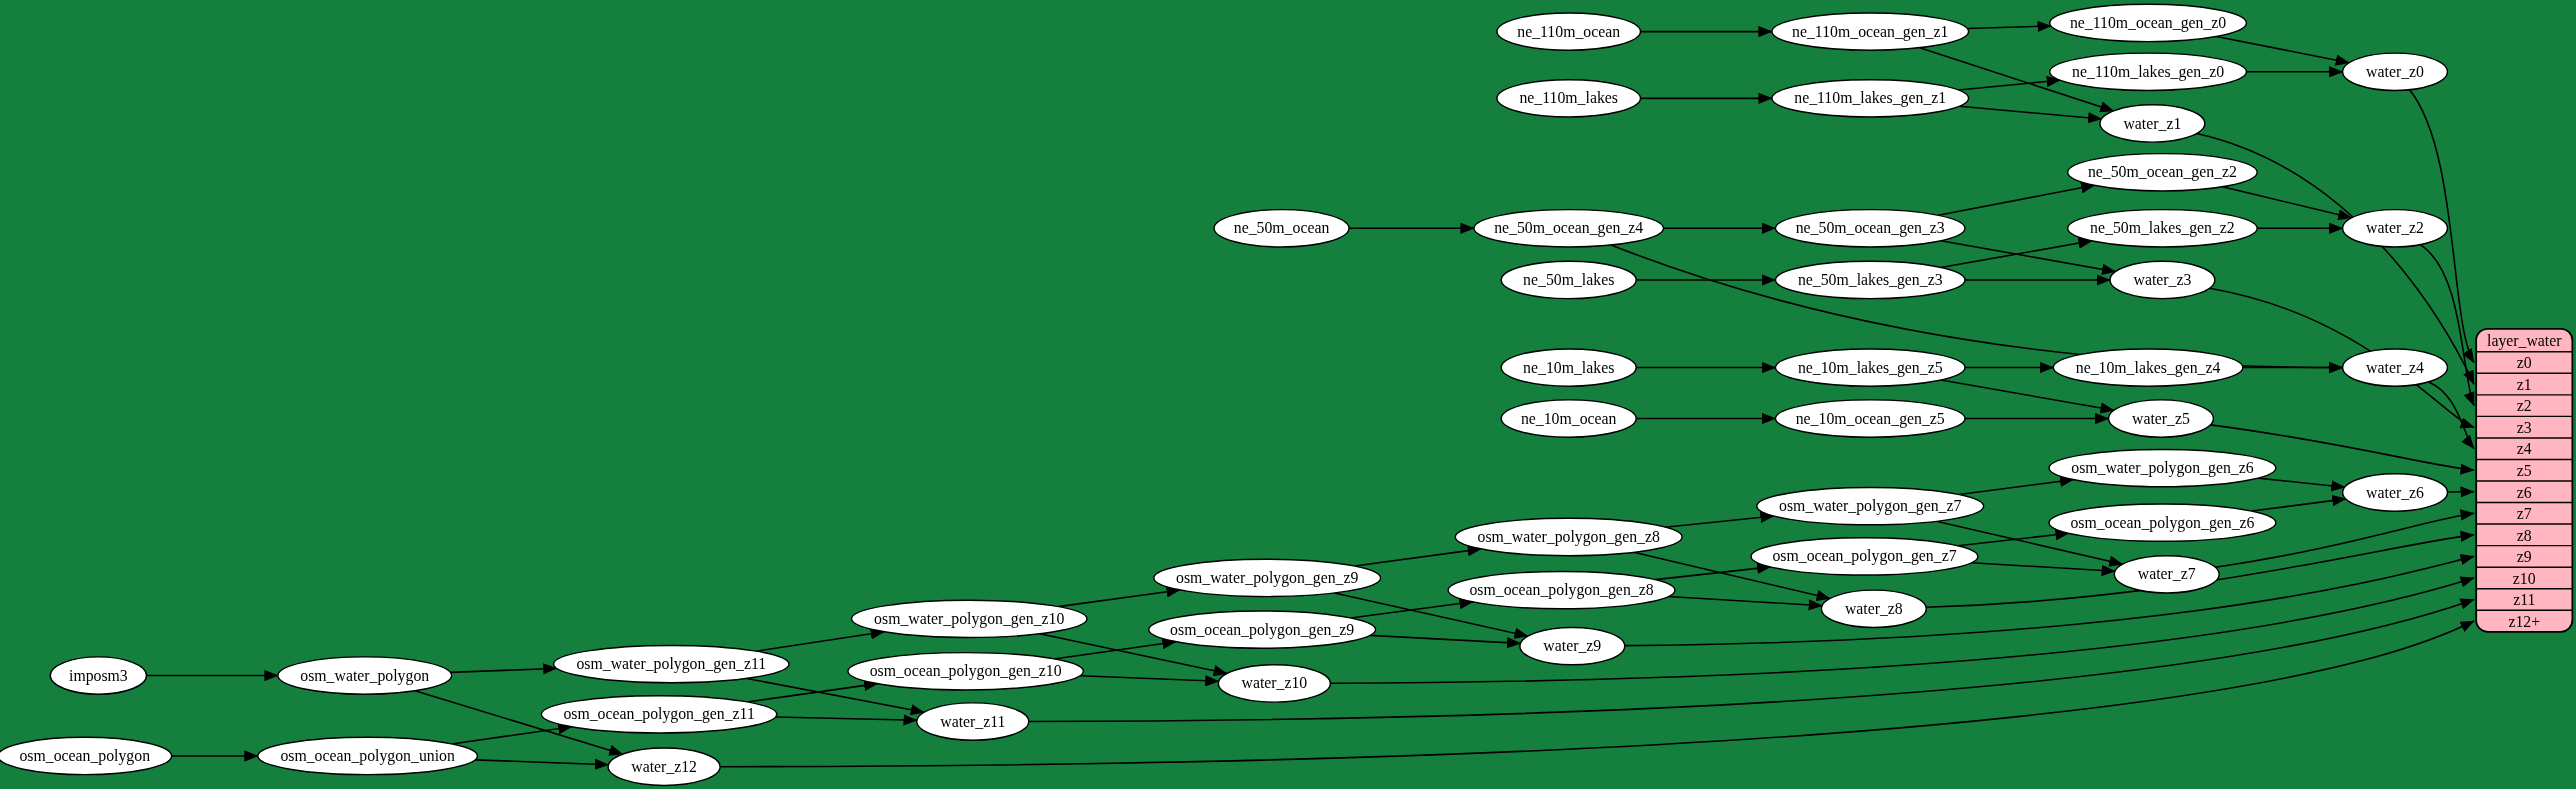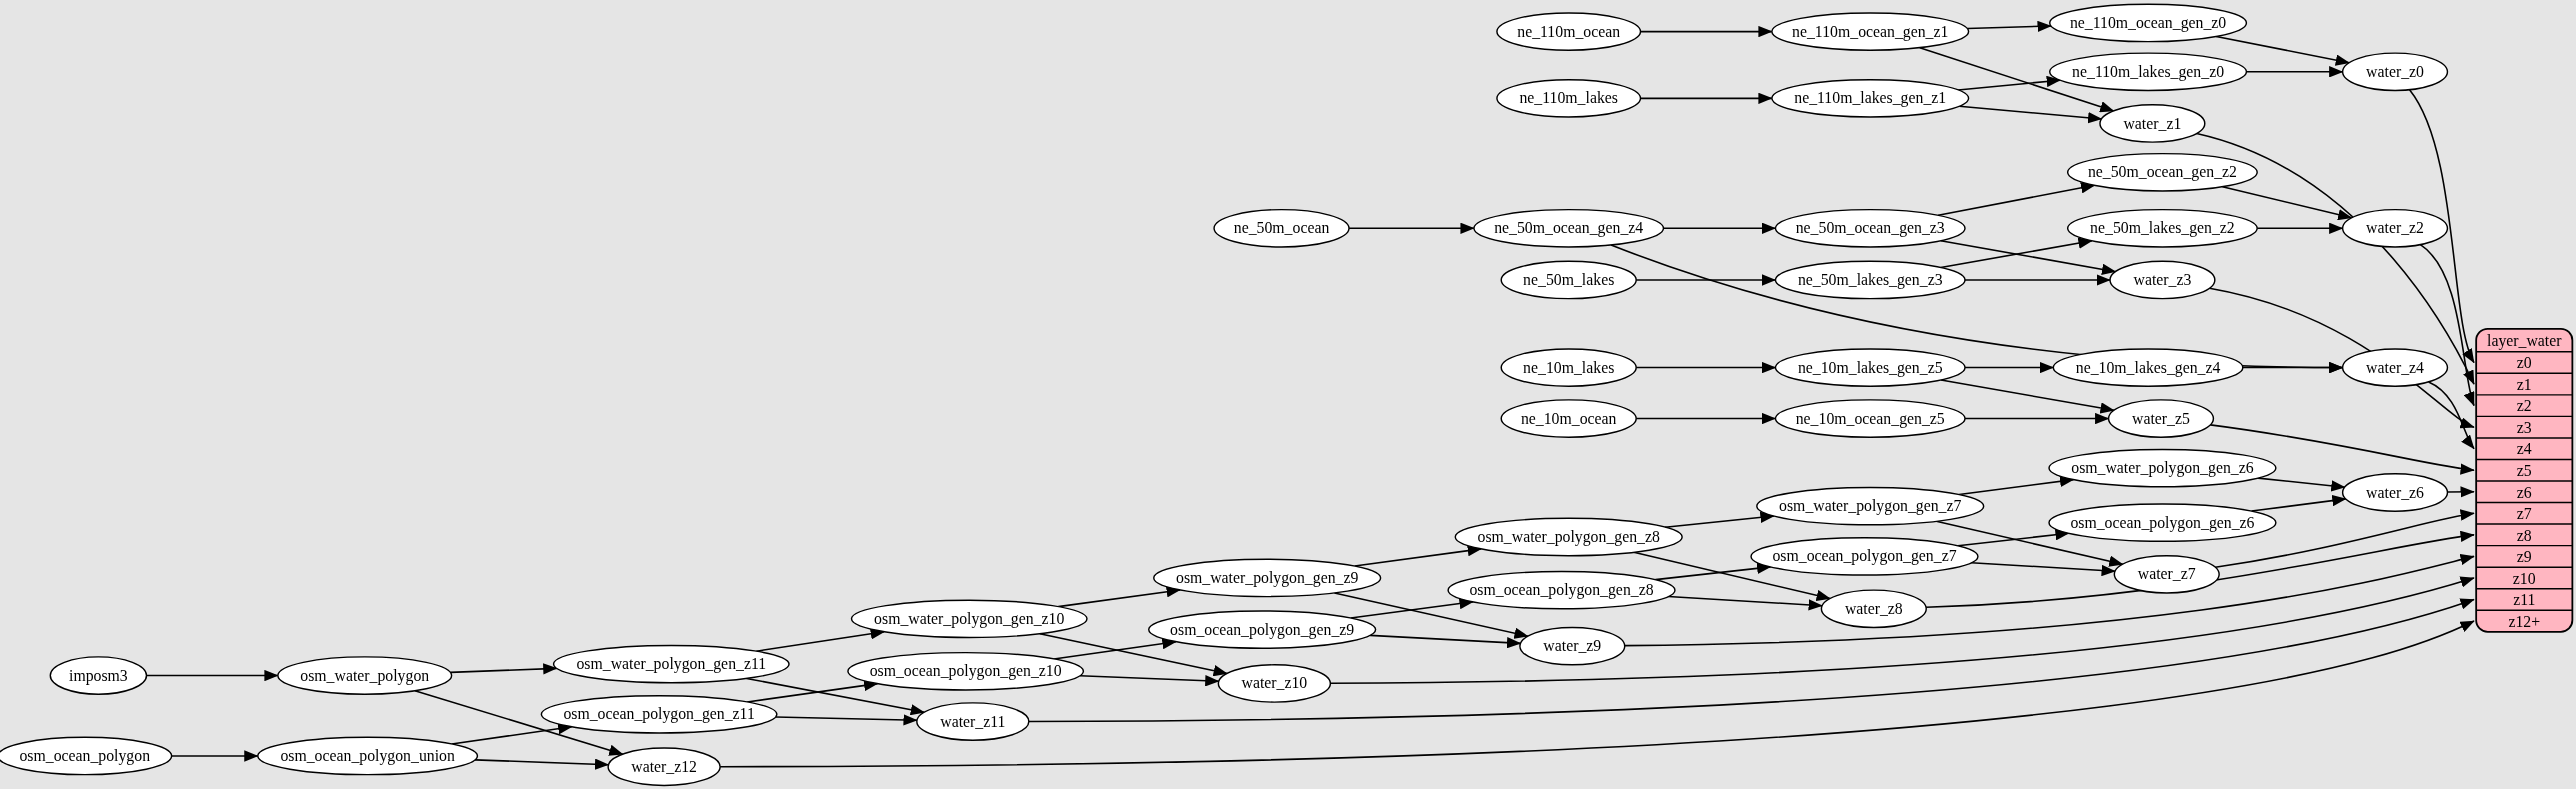--- a/index.html
+++ b/index.html
@@ -3,21 +3,21 @@
 <meta charset="utf-8">
 <style>
   html, body {
     margin: 0;
     padding: 0;
     background: #ffffff;
   }
   #stage {
     width: 2576px;
     height: 789px;
-    background: #e5e5e5;
+    background: #15803d;
     overflow: hidden;
   }
   svg {
     display: block;
     width: 2576px;
     height: 789px;
     font-family: "Liberation Serif", "DejaVu Serif", serif;
   }
   .node-label, .row-label, .table-title {
     font-family: "Liberation Serif", "DejaVu Serif", serif;

